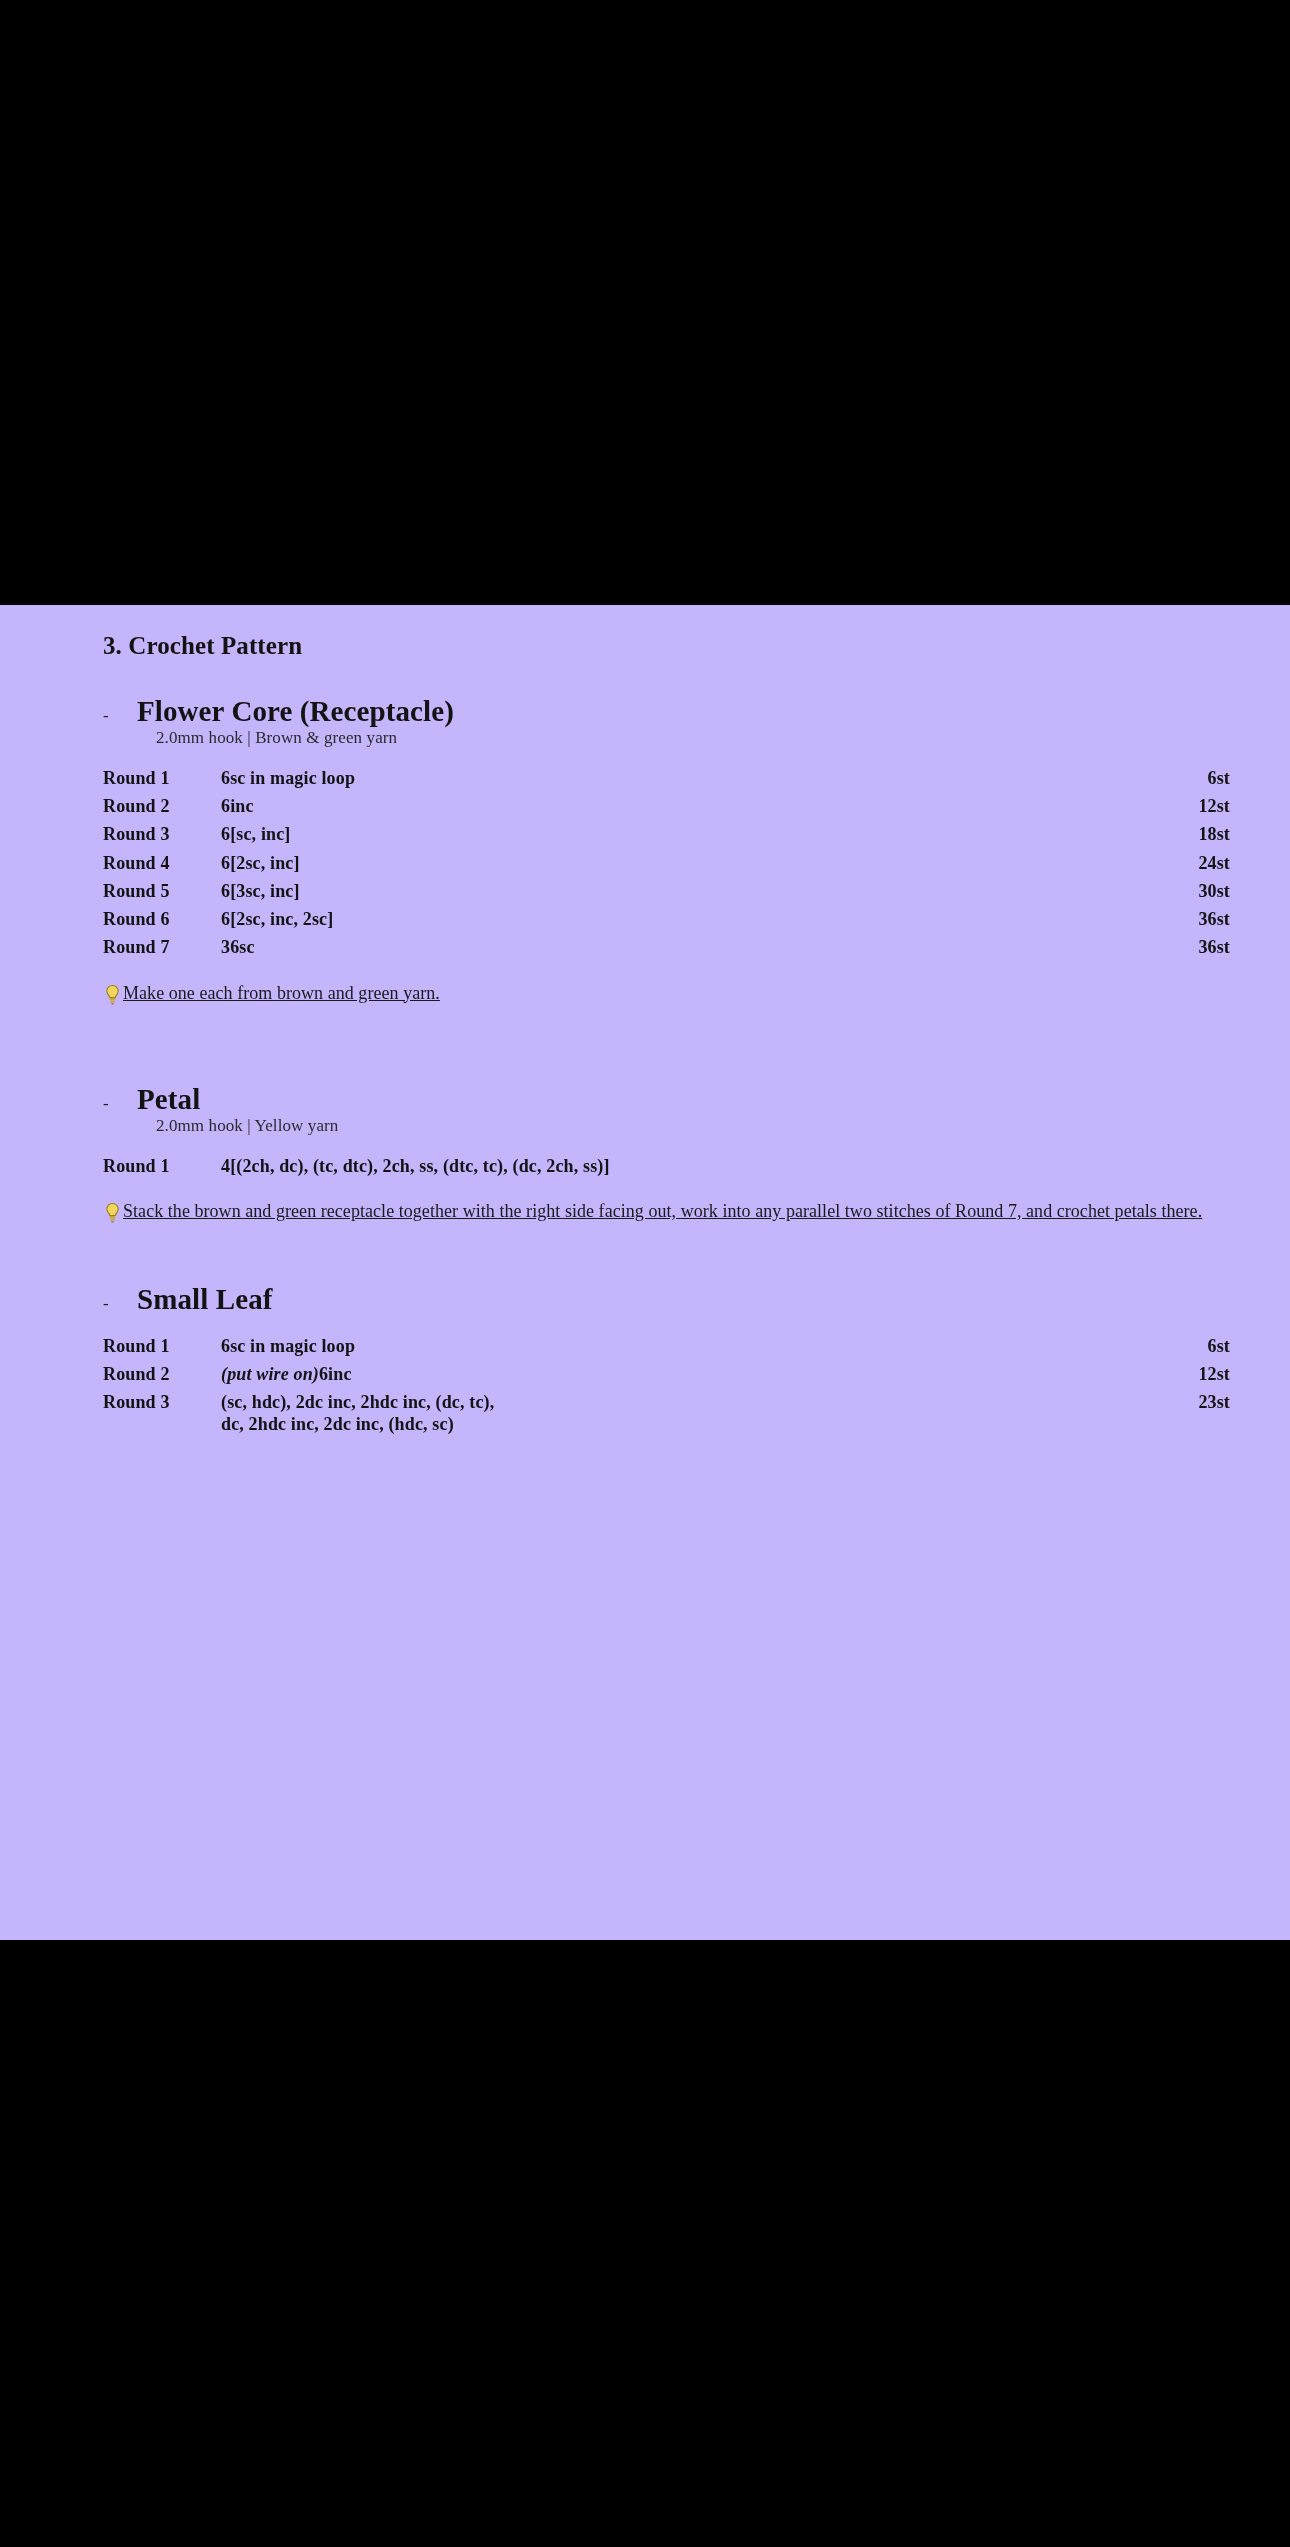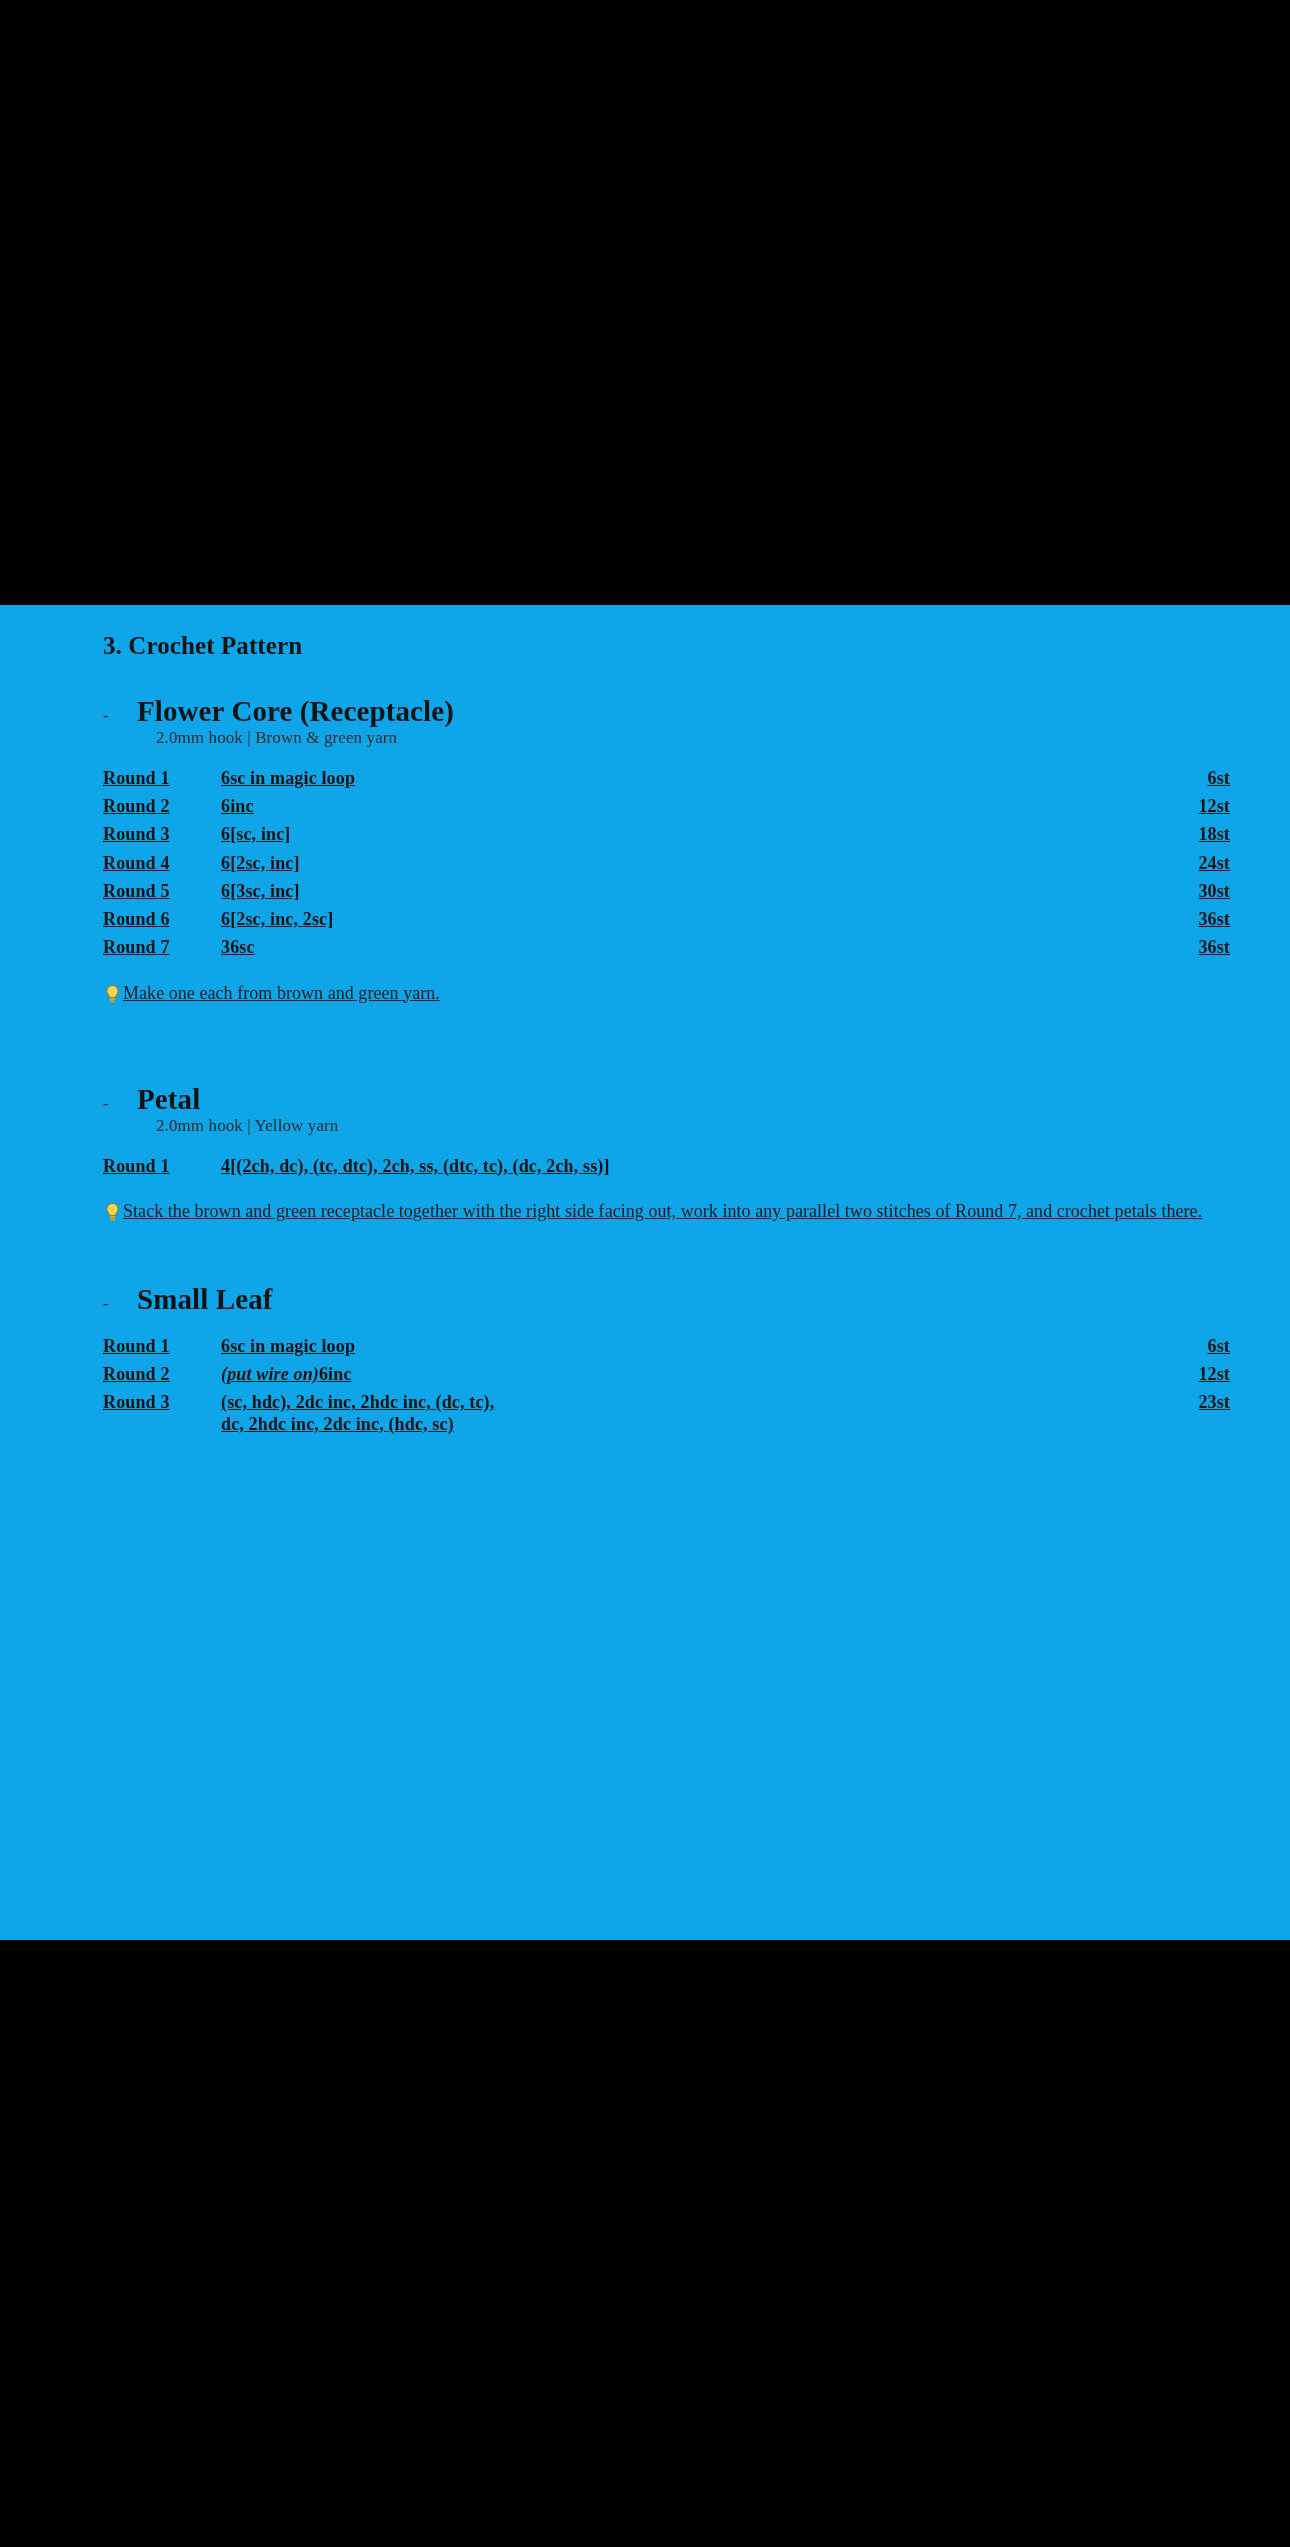--- a/index.html
+++ b/index.html
@@ -22,21 +22,21 @@
     background: #000000;
   }
 
   
   #page {
     position: absolute;
     left: 0;
     top: 605px;
     width: 1290px;
     height: 1335px;
-    background: #0ea5e9;
+    background: #c4b5fd;
     color: #131313;
     box-sizing: border-box;
     padding: 0;
     overflow: hidden;
   }
 
   .page-inner {
     position: relative;
     width: 1290px;
     height: 1335px;
@@ -81,21 +81,20 @@
     padding-left: 53px;
     letter-spacing: 0.1px;
   }
 
   
   .rounds {
     border-collapse: collapse;
     width: 100%;
     margin-top: 20px;
     table-layout: fixed;
-    text-decoration: underline;
   }
   .rounds td {
     font-size: 18px;
     font-weight: bold;
     vertical-align: top;
     padding: 0 0 7px 0;
     line-height: 1.18;
     letter-spacing: 0.15px;
   }
   .col-round   { width: 118px; }

